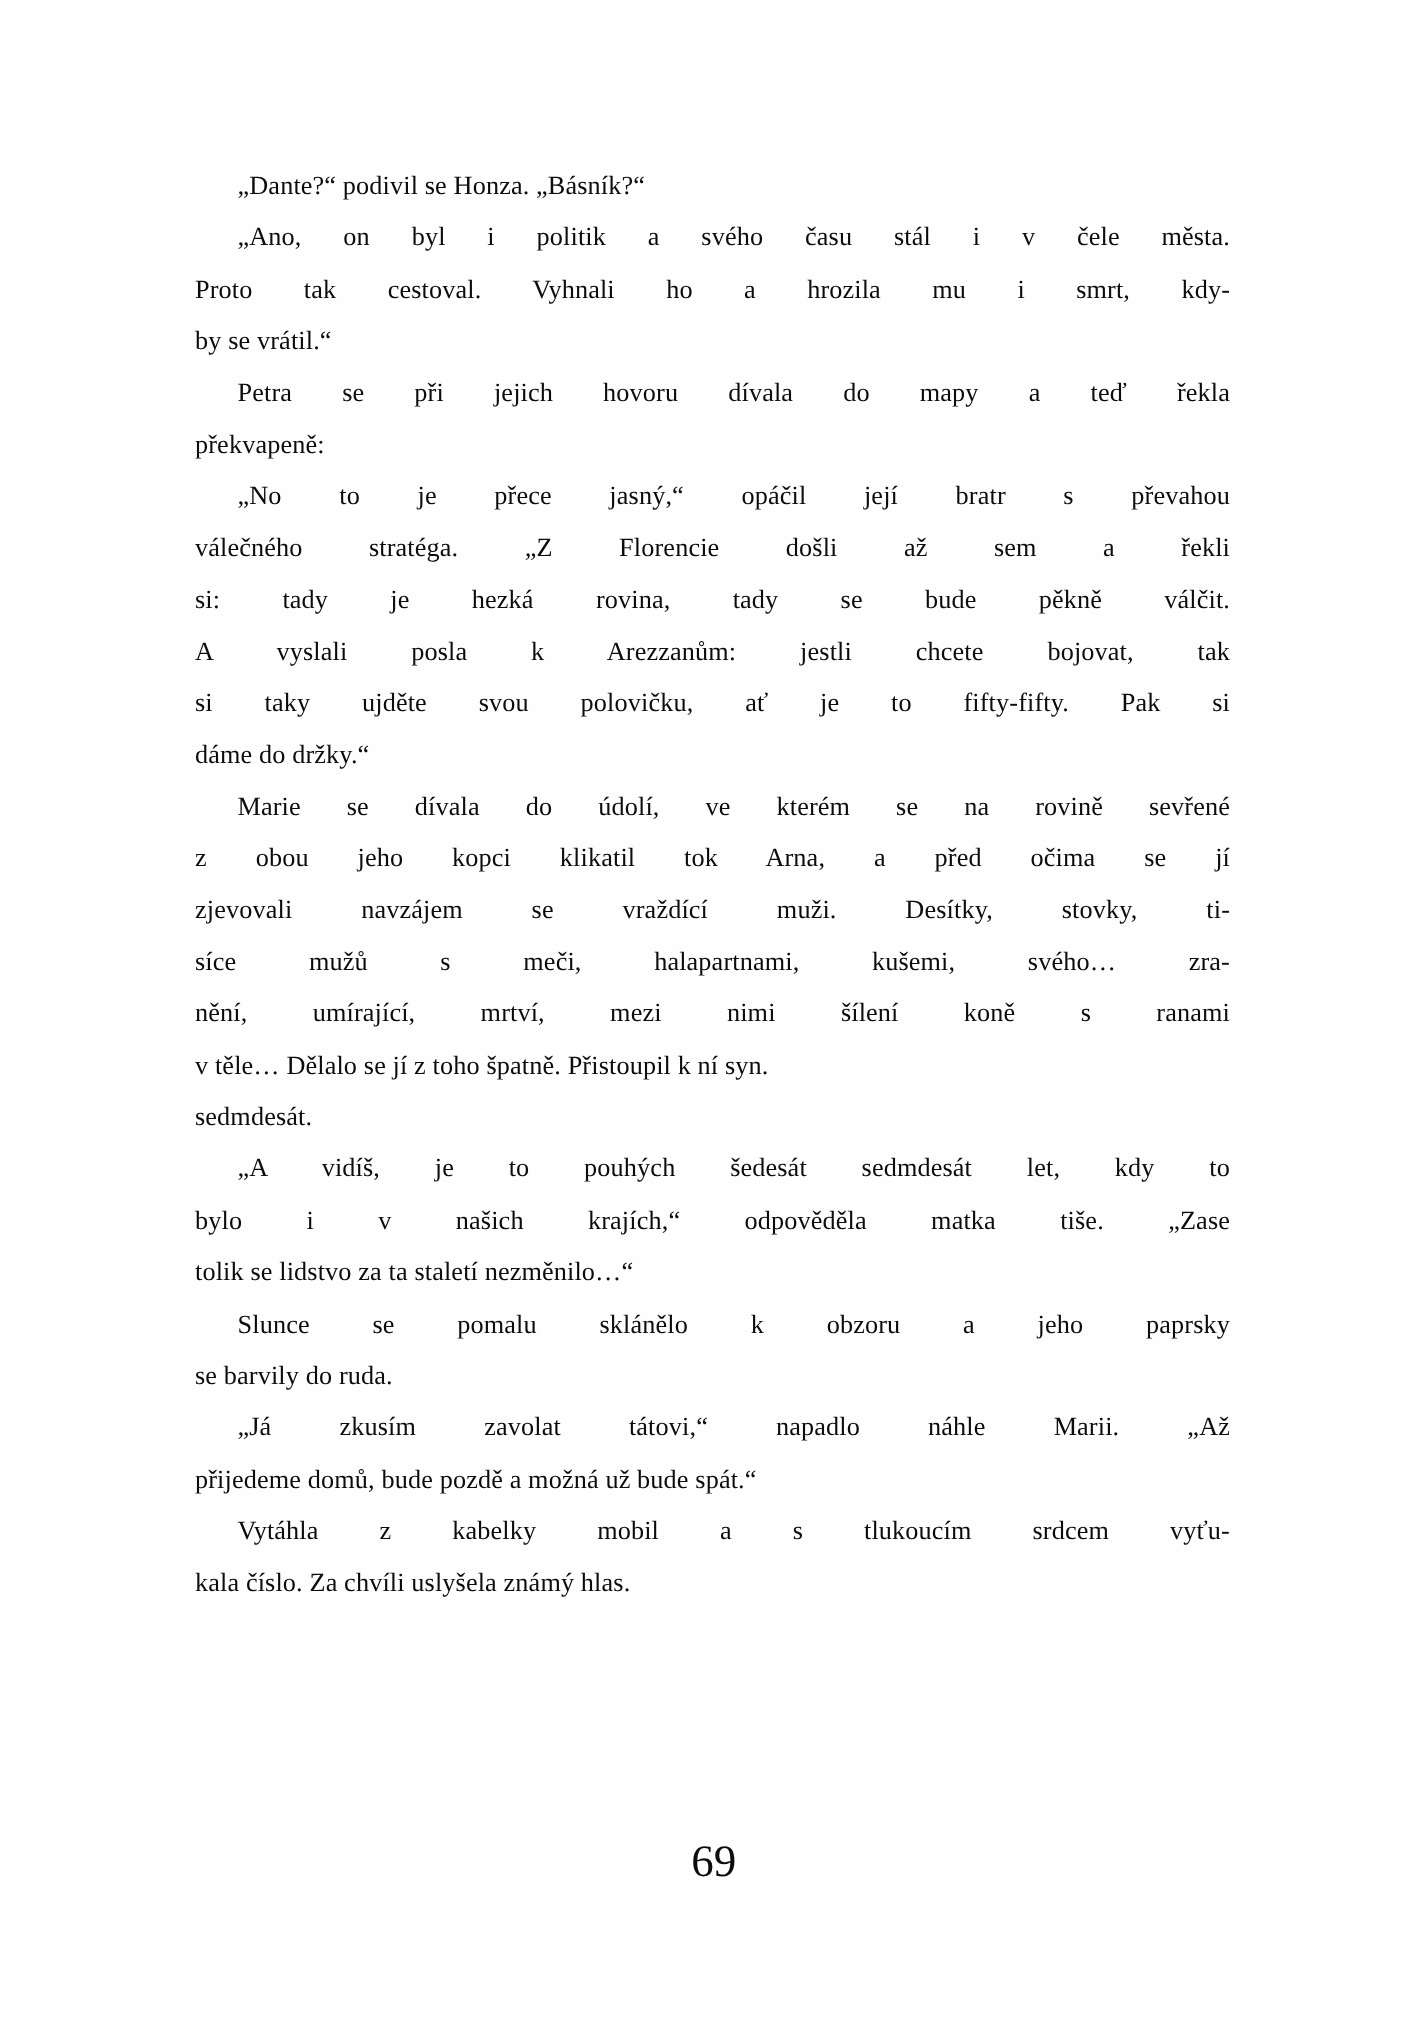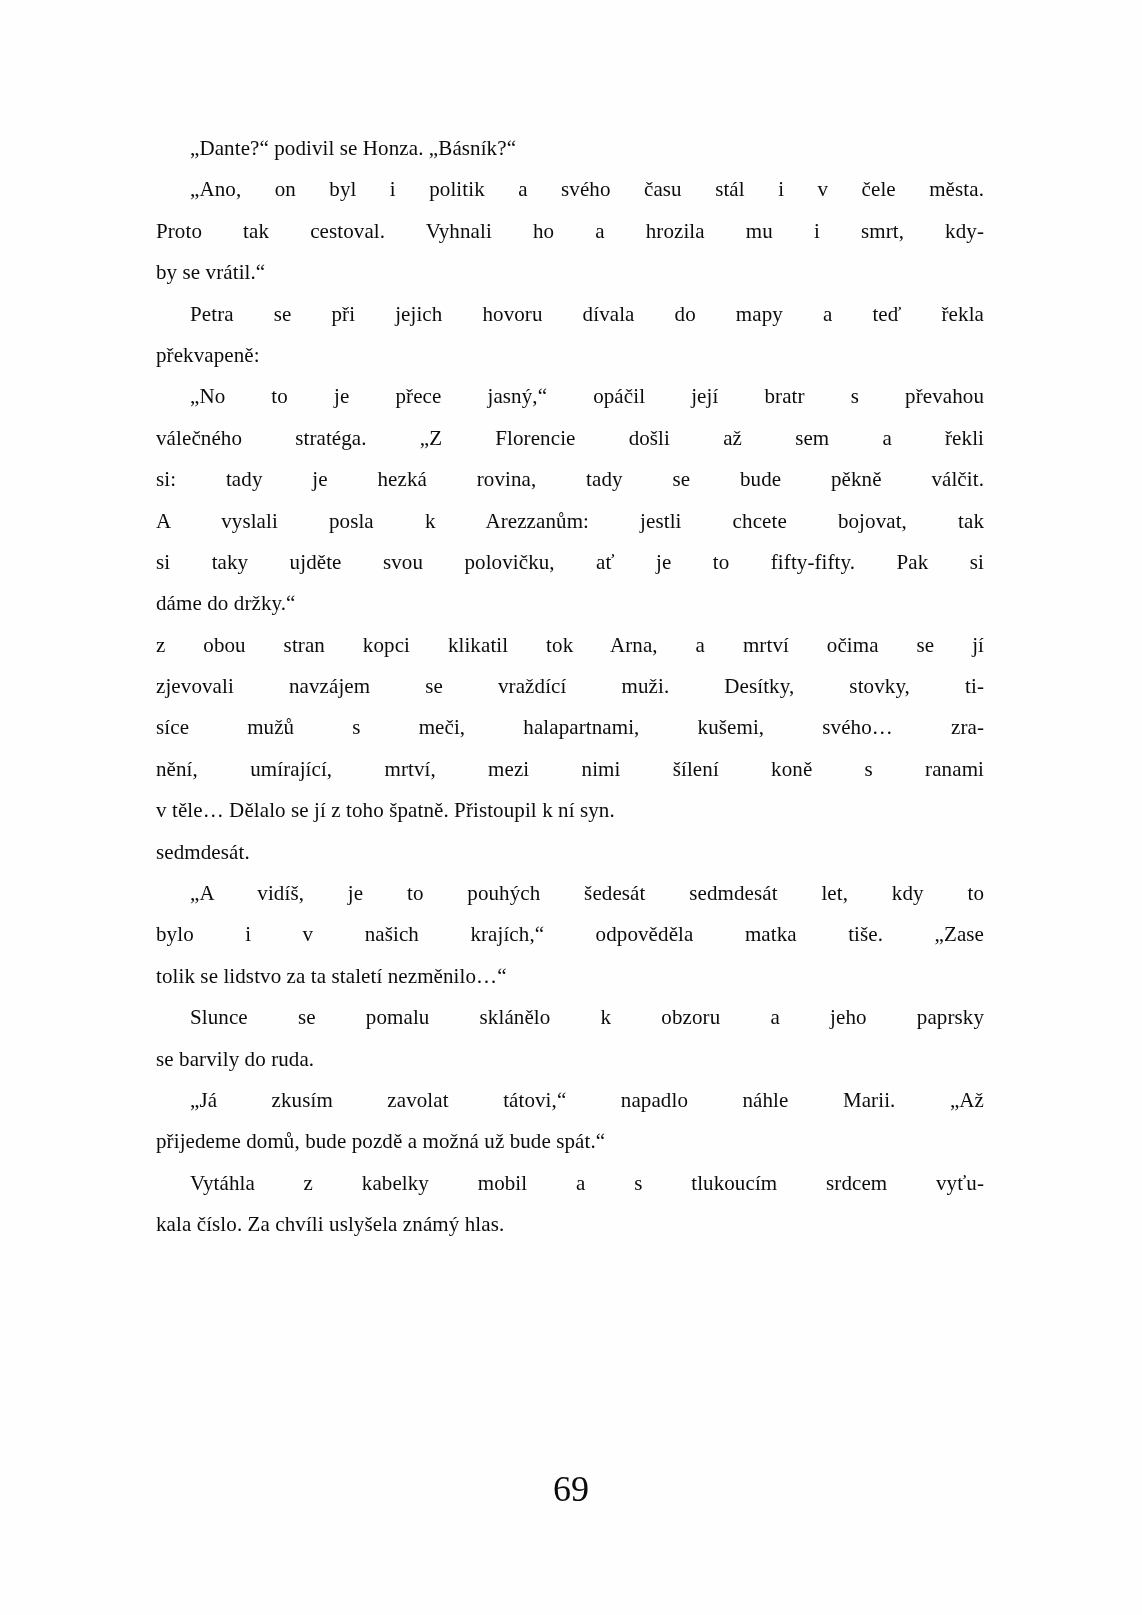--- a/index.html
+++ b/index.html
@@ -76,21 +76,22 @@
       </p>
       <p class="paragraph">
         <span class="line justified indent">„No to je přece jasný,“ opáčil její bratr s převahou</span>
         <span class="line justified">válečného stratéga. „Z Florencie došli až sem a řekli</span>
         <span class="line justified">si: tady je hezká rovina, tady se bude pěkně válčit.</span>
         <span class="line justified">A vyslali posla k Arezzanům: jestli chcete bojovat, tak</span>
         <span class="line justified">si taky ujděte svou polovičku, ať je to fifty-fifty. Pak si</span>
         <span class="line">dáme do držky.“</span>
       </p>
       <p class="paragraph">
-        <span class="line justified">z obou stran kopci klikatil tok Arna, a mrtví očima se jí</span>
+        <span class="line justified indent">Marie se dívala do údolí, ve kterém se na rovině sevřené</span>
+        <span class="line justified">z obou jeho kopci klikatil tok Arna, a před očima se jí</span>
         <span class="line justified">zjevovali navzájem se vraždící muži. Desítky, stovky, ti-</span>
         <span class="line justified">síce mužů s meči, halapartnami, kušemi, svého… zra-</span>
         <span class="line justified">nění, umírající, mrtví, mezi nimi šílení koně s ranami</span>
         <span class="line">v těle… Dělalo se jí z toho špatně. Přistoupil k ní syn.</span>
       </p>
       <p class="paragraph">
         <span class="line">sedmdesát.</span>
       </p>
       <p class="paragraph">
         <span class="line justified indent">„A vidíš, je to pouhých šedesát sedmdesát let, kdy to</span>

